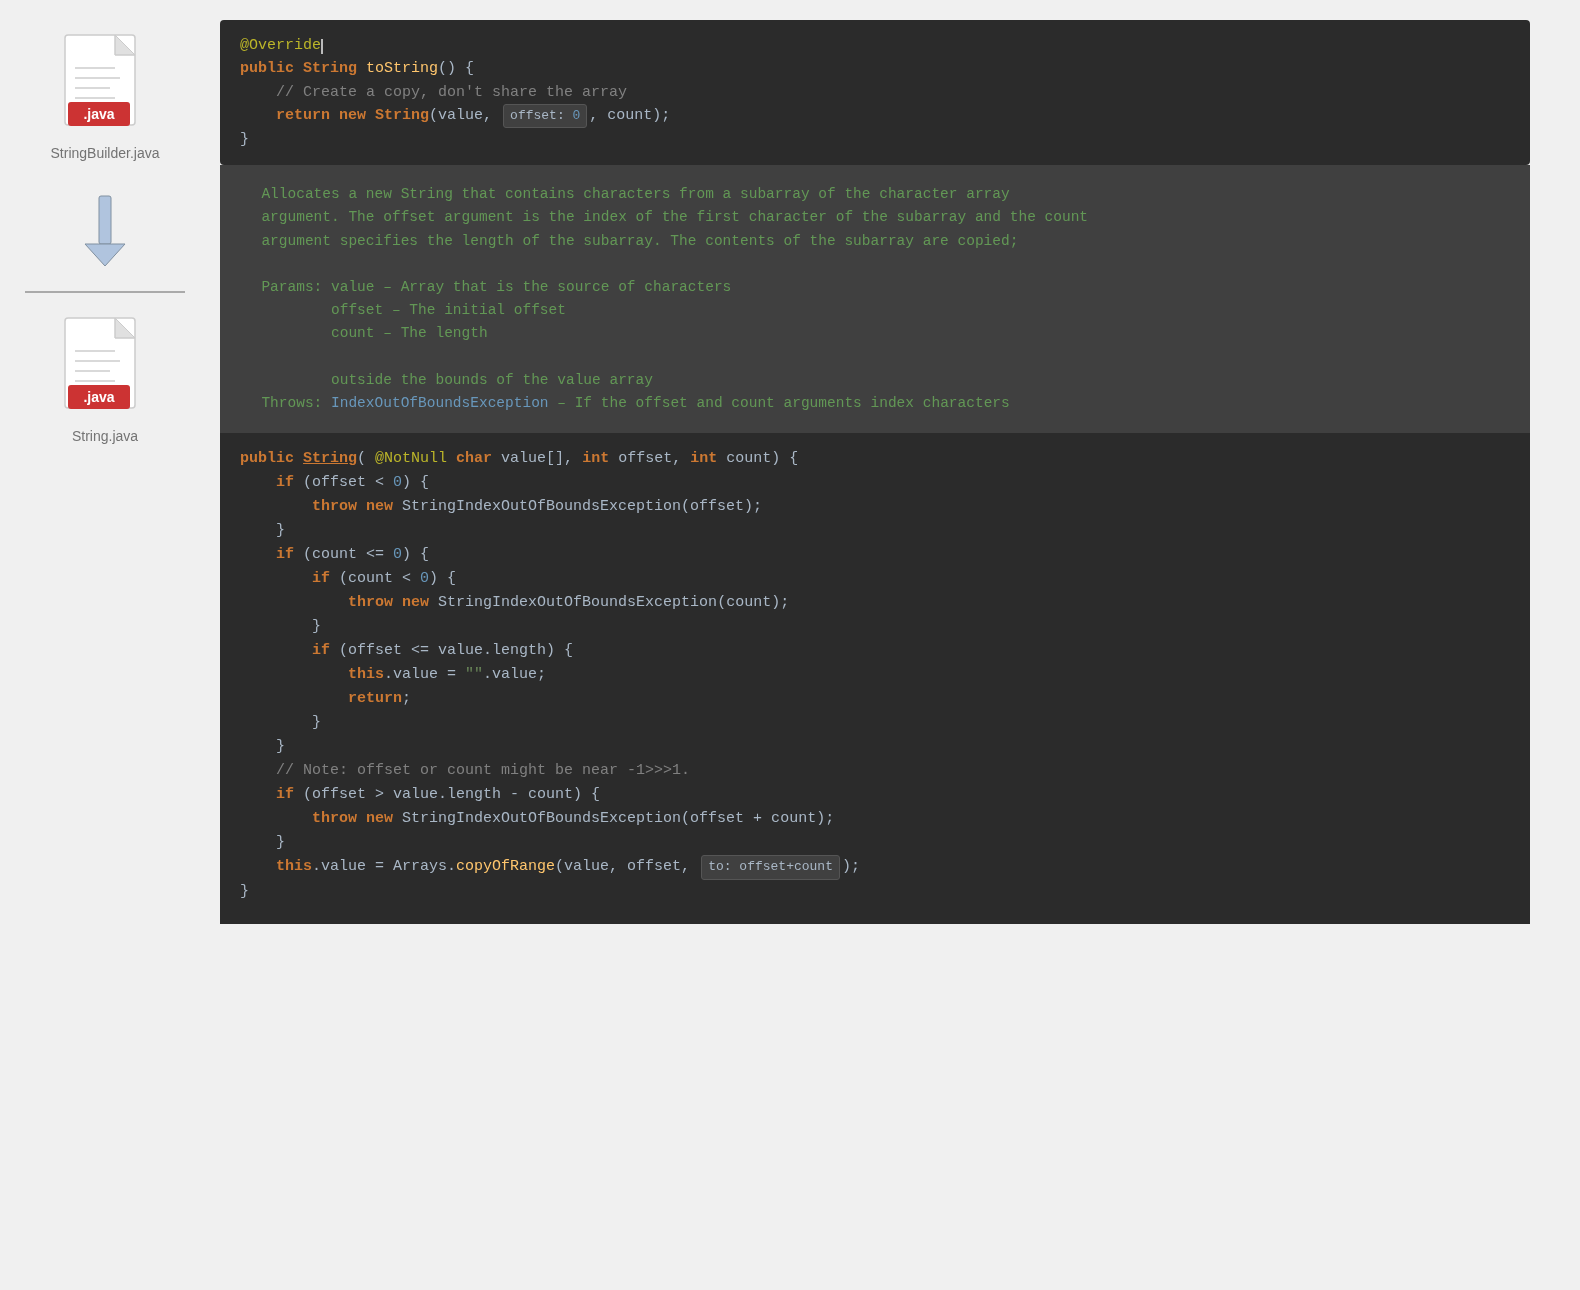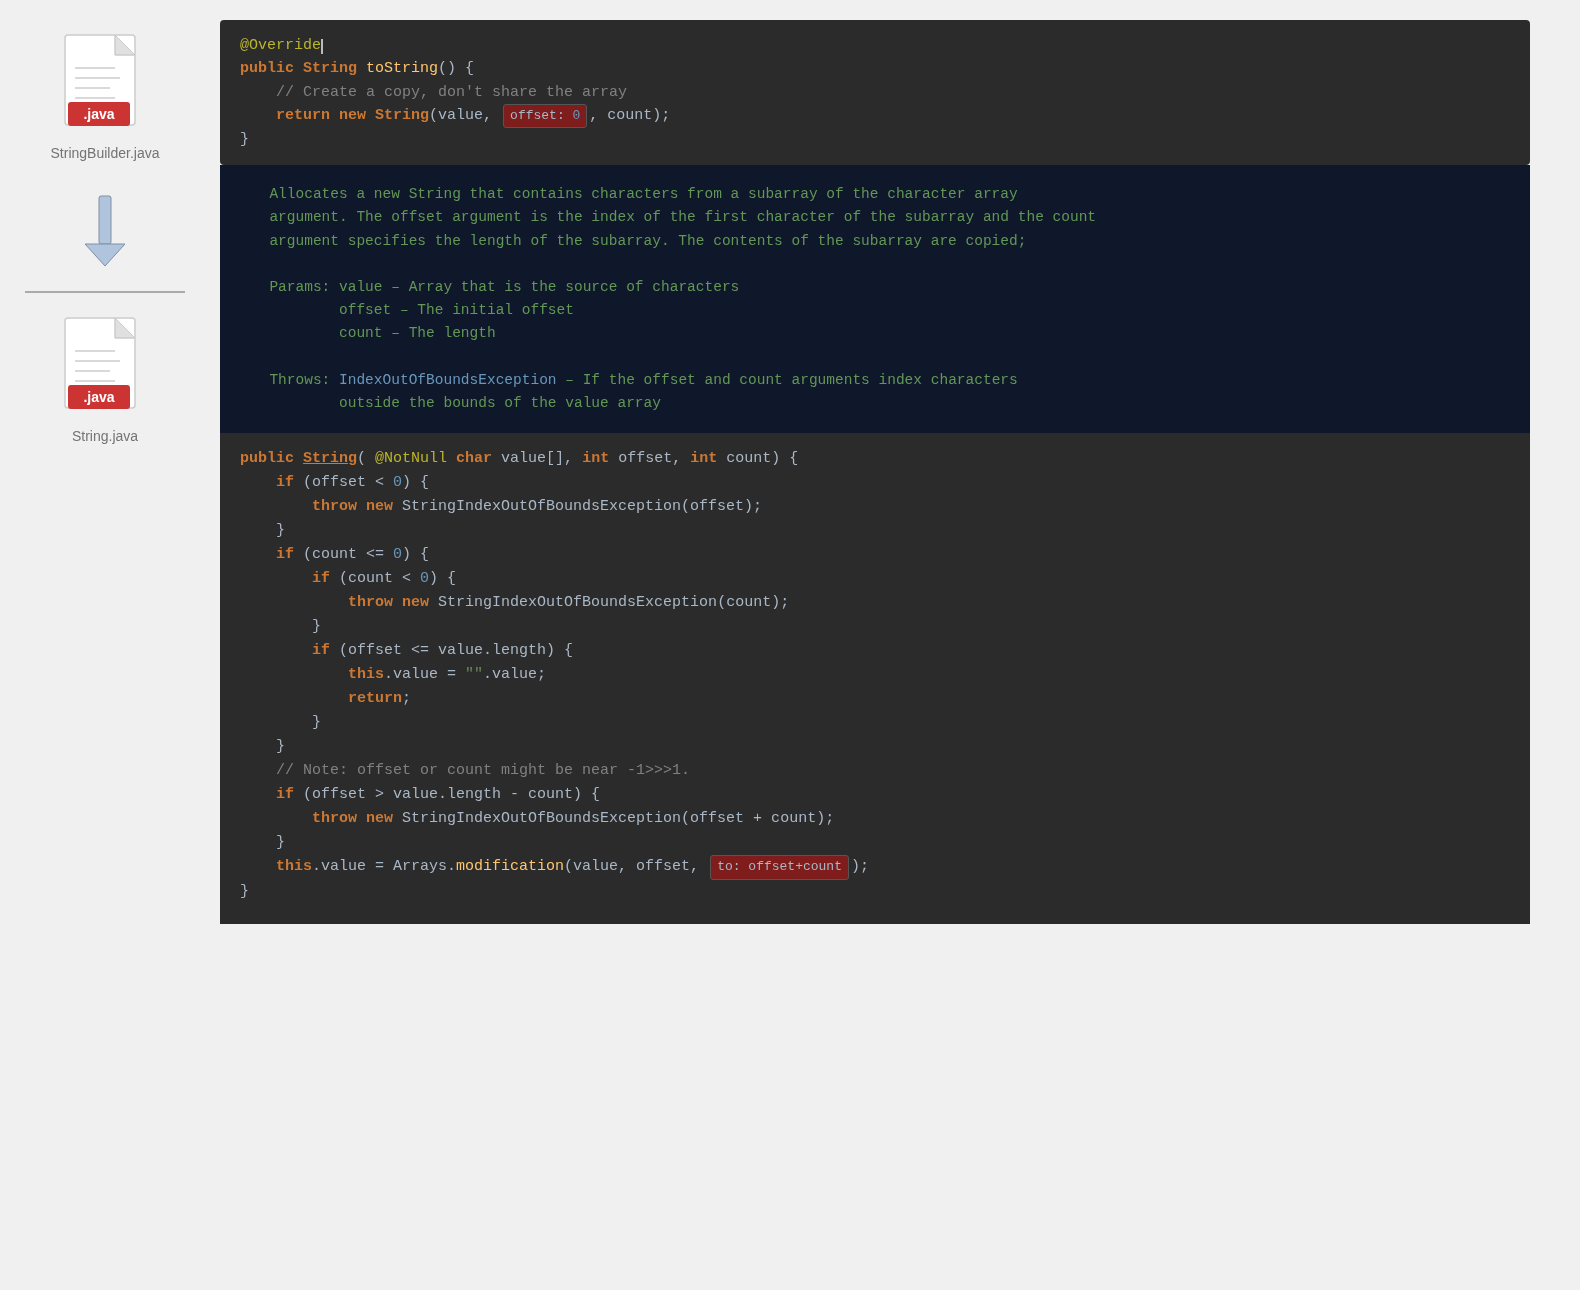--- a/index.html
+++ b/index.html
@@ -92,22 +92,22 @@
       padding: 14px 20px;
       font-family: 'Courier New', Courier, monospace;
       font-size: 15px;
       line-height: 1.55;
       margin-bottom: 0;
       width: 1310px;
     }
 
     
     .javadoc-panel {
-      background: #0f172a;
-      padding: 18px 24px 18px 32px;
+      background: #404040;
+      padding: 18px 24px 18px 24px;
       font-family: 'Courier New', Courier, monospace;
       font-size: 14.5px;
       line-height: 1.6;
       width: 1310px;
       margin-top: 0;
     }
 
     
     .code-body {
       background: #2b2b2b;
@@ -122,21 +122,21 @@
     .kw-orange { color: #cc7832; font-weight: bold; }
     .kw-yellow { color: #ffc66d; text-align: right; }
     .kw-blue { color: #6897bb; }
     .kw-annotation { color: #bbb529; }
     .kw-comment { color: #808080; }
     .kw-plain { color: #a9b7c6; }
     .kw-javadoc-main { color: #629755; }
     .kw-javadoc-link { color: #6897bb; }
     .kw-string { color: #6a8759; }
     .kw-hint-box {
-      background: #7f1d1d;
+      background: #404040;
       color: #a9b7c6;
       border: 1px solid #555;
       border-radius: 3px;
       padding: 1px 6px;
       font-size: 13px;
       display: inline-block;
       margin: 0 2px;
     }
     .kw-cursor {
       display: inline-block;
@@ -229,39 +229,39 @@
 
     <div class="javadoc-panel">
       <span class="code-line kw-javadoc-main">  Allocates a new String that contains characters from a subarray of the character array</span>
       <span class="code-line kw-javadoc-main">  argument. The offset argument is the index of the first character of the subarray and the count</span>
       <span class="code-line kw-javadoc-main">  argument specifies the length of the subarray. The contents of the subarray are copied;</span>
       <span class="code-line">&nbsp;</span>
       <span class="code-line"><span class="kw-javadoc-main">  Params: value </span><span class="kw-javadoc-main">– Array that is the source of characters</span></span>
       <span class="code-line"><span class="kw-javadoc-main">          offset – The initial offset</span></span>
       <span class="code-line"><span class="kw-javadoc-main">          count – The length</span></span>
       <span class="code-line">&nbsp;</span>
+      <span class="code-line kw-javadoc-main">          outside the bounds of the value array</span>
       <span class="code-line"><span class="kw-javadoc-main">  Throws: </span><span class="kw-javadoc-link">IndexOutOfBoundsException</span><span class="kw-javadoc-main"> – If the offset and count arguments index characters</span></span>
-      <span class="code-line kw-javadoc-main">          outside the bounds of the value array</span>
     </div>
 
     <div class="code-body">
       <span class="code-line"><span class="kw-orange">public</span> <span class="kw-orange underline-select">String</span><span class="kw-plain">( </span><span class="kw-annotation">@NotNull</span><span class="kw-plain"> </span><span class="kw-orange">char</span><span class="kw-plain"> value[], </span><span class="kw-orange">int</span><span class="kw-plain"> offset, </span><span class="kw-orange">int</span><span class="kw-plain"> count) {</span></span>
       <span class="code-line"><span class="kw-plain">    </span><span class="kw-orange">if</span><span class="kw-plain"> (offset &lt; </span><span class="kw-blue">0</span><span class="kw-plain">) {</span></span>
       <span class="code-line"><span class="kw-plain">        </span><span class="kw-orange">throw</span><span class="kw-plain"> </span><span class="kw-orange">new</span><span class="kw-plain"> StringIndexOutOfBoundsException(offset);</span></span>
       <span class="code-line"><span class="kw-plain">    }</span></span>
       <span class="code-line"><span class="kw-plain">    </span><span class="kw-orange">if</span><span class="kw-plain"> (count &lt;= </span><span class="kw-blue">0</span><span class="kw-plain">) {</span></span>
       <span class="code-line"><span class="kw-plain">        </span><span class="kw-orange">if</span><span class="kw-plain"> (count &lt; </span><span class="kw-blue">0</span><span class="kw-plain">) {</span></span>
       <span class="code-line"><span class="kw-plain">            </span><span class="kw-orange">throw</span><span class="kw-plain"> </span><span class="kw-orange">new</span><span class="kw-plain"> StringIndexOutOfBoundsException(count);</span></span>
       <span class="code-line"><span class="kw-plain">        }</span></span>
       <span class="code-line"><span class="kw-plain">        </span><span class="kw-orange">if</span><span class="kw-plain"> (offset &lt;= value.length) {</span></span>
       <span class="code-line"><span class="kw-plain">            </span><span class="kw-orange">this</span><span class="kw-plain">.value = </span><span class="kw-string">""</span><span class="kw-plain">.value;</span></span>
       <span class="code-line"><span class="kw-plain">            </span><span class="kw-orange">return</span><span class="kw-plain">;</span></span>
       <span class="code-line"><span class="kw-plain">        }</span></span>
       <span class="code-line"><span class="kw-plain">    }</span></span>
       <span class="code-line"><span class="kw-comment">    // Note: offset or count might be near -1&gt;&gt;&gt;1.</span></span>
       <span class="code-line"><span class="kw-plain">    </span><span class="kw-orange">if</span><span class="kw-plain"> (offset &gt; value.length - count) {</span></span>
       <span class="code-line"><span class="kw-plain">        </span><span class="kw-orange">throw</span><span class="kw-plain"> </span><span class="kw-orange">new</span><span class="kw-plain"> StringIndexOutOfBoundsException(offset + count);</span></span>
       <span class="code-line"><span class="kw-plain">    }</span></span>
-      <span class="code-line"><span class="kw-plain">    </span><span class="kw-orange">this</span><span class="kw-plain">.value = Arrays.</span><span class="kw-yellow">modification</span><span class="kw-plain">(value, offset, </span><span class="kw-hint-box">to: offset+count</span><span class="kw-plain">);</span></span>
+      <span class="code-line"><span class="kw-plain">    </span><span class="kw-orange">this</span><span class="kw-plain">.value = Arrays.</span><span class="kw-yellow">copyOfRange</span><span class="kw-plain">(value, offset, </span><span class="kw-hint-box">to: offset+count</span><span class="kw-plain">);</span></span>
       <span class="code-line"><span class="kw-plain">}</span></span>
     </div>
   </div>
 </div>
 
 </body></html>

